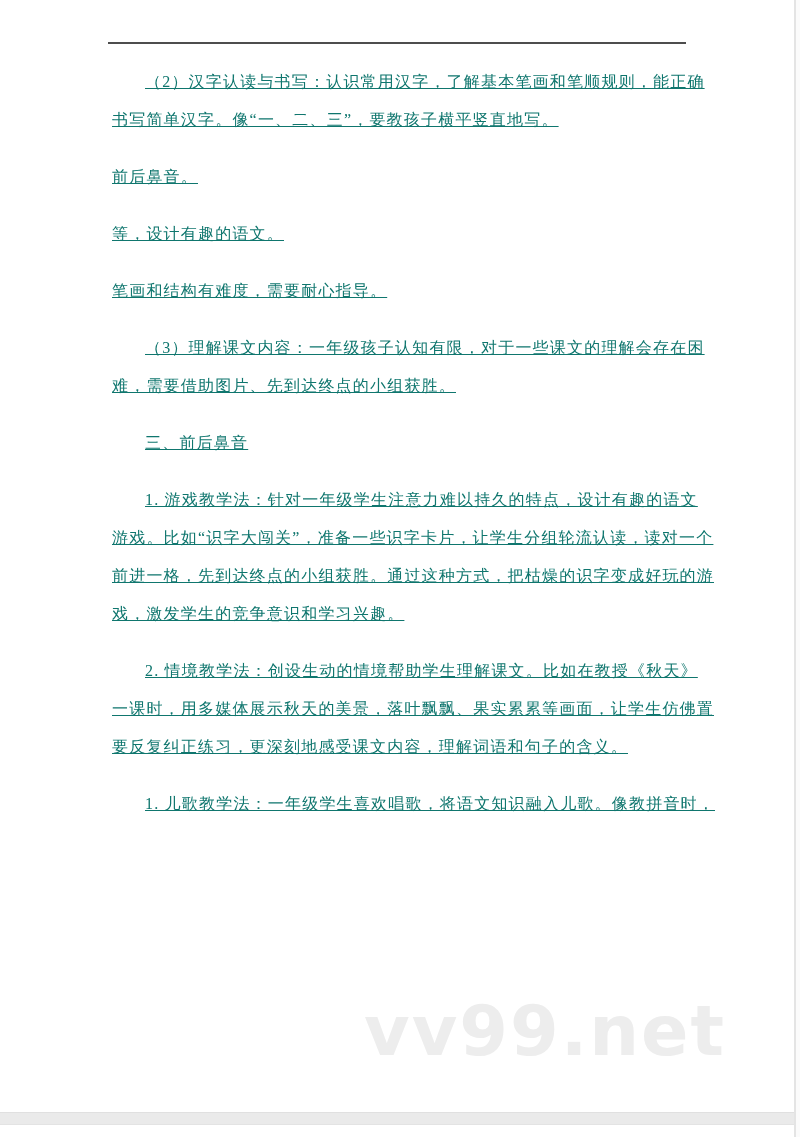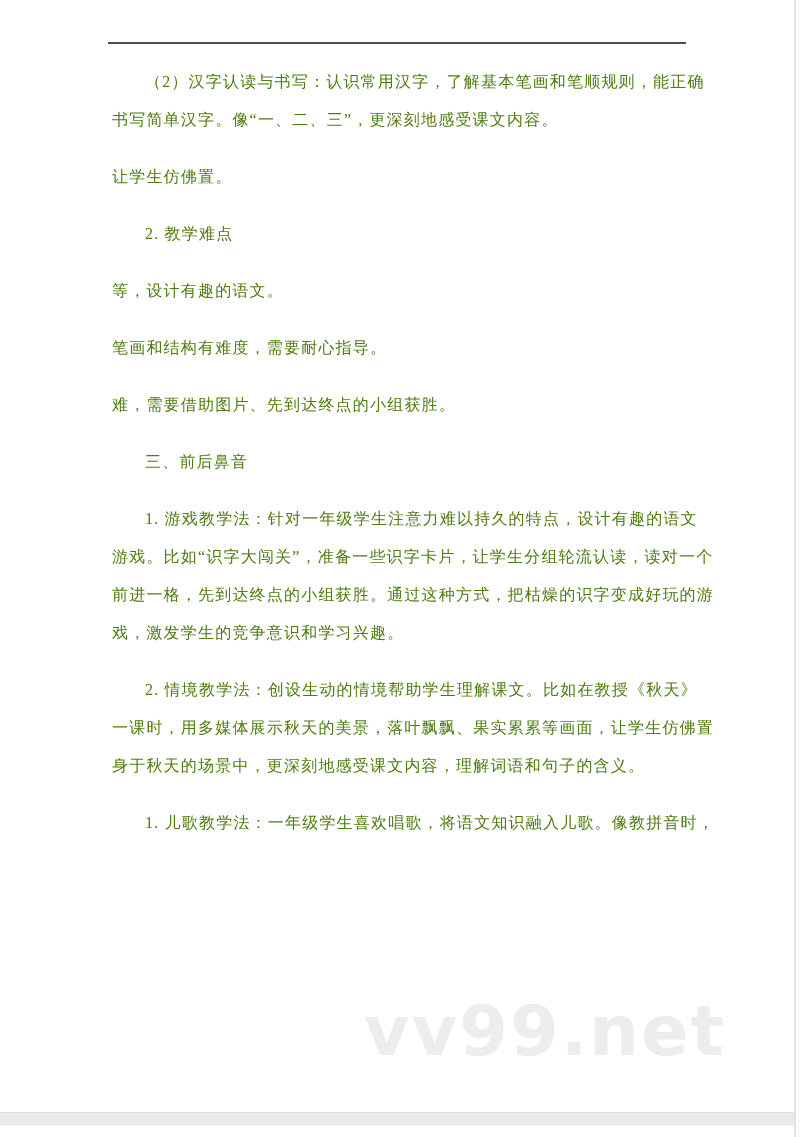--- a/index.html
+++ b/index.html
@@ -22,21 +22,22 @@
     width: 578px;
     height: 2px;
     background: #4d4d4d;
   }
   
   .doc-text {
     position: absolute;
     left: 112px;
     top: 63px;
     width: 578px;
-    color: #4d7c0f;
+    color: #0f766e;
+    text-decoration: underline;
   }
   .para {
     margin: 0 0 19px 0;
   }
   .line {
     height: 38px;
     line-height: 38px;
     font-size: 16px;
     letter-spacing: 1.2px;
     white-space: nowrap;
@@ -90,50 +91,48 @@
   }
 </style>
 </head>
 <body>
 
 <div class="page">
   <div class="header-rule"></div>
   <div class="doc-text">
       <div class="para">
         <div class="line first">（2）汉字认读与书写：认识常用汉字，了解基本笔画和笔顺规则，能正确</div>
-        <div class="line">书写简单汉字。像“一、二、三”，更深刻地感受课文内容。</div>
+        <div class="line">书写简单汉字。像“一、二、三”，要教孩子横平竖直地写。</div>
       </div>
       <div class="para">
-        <div class="line">让学生仿佛置。</div>
-      </div>
-      <div class="para">
-        <div class="line first">2. 教学难点</div>
+        <div class="line">前后鼻音。</div>
       </div>
       <div class="para">
         <div class="line">等，设计有趣的语文。</div>
       </div>
       <div class="para">
         <div class="line">笔画和结构有难度，需要耐心指导。</div>
       </div>
       <div class="para">
+        <div class="line first">（3）理解课文内容：一年级孩子认知有限，对于一些课文的理解会存在困</div>
         <div class="line">难，需要借助图片、先到达终点的小组获胜。</div>
       </div>
       <div class="para">
         <div class="line first">三、前后鼻音</div>
       </div>
       <div class="para">
         <div class="line first">1. 游戏教学法：针对一年级学生注意力难以持久的特点，设计有趣的语文</div>
         <div class="line">游戏。比如“识字大闯关”，准备一些识字卡片，让学生分组轮流认读，读对一个</div>
         <div class="line">前进一格，先到达终点的小组获胜。通过这种方式，把枯燥的识字变成好玩的游</div>
         <div class="line">戏，激发学生的竞争意识和学习兴趣。</div>
       </div>
       <div class="para">
         <div class="line first">2. 情境教学法：创设生动的情境帮助学生理解课文。比如在教授《秋天》</div>
         <div class="line">一课时，用多媒体展示秋天的美景，落叶飘飘、果实累累等画面，让学生仿佛置</div>
-        <div class="line">身于秋天的场景中，更深刻地感受课文内容，理解词语和句子的含义。</div>
+        <div class="line">要反复纠正练习，更深刻地感受课文内容，理解词语和句子的含义。</div>
       </div>
       <div class="para">
         <div class="line first">1. 儿歌教学法：一年级学生喜欢唱歌，将语文知识融入儿歌。像教拼音时，</div>
       </div>
     </div>
   <div class="watermark">vv99.net</div>
   <div class="page-gap"></div>
   <div class="right-edge-line"></div>
   <div class="right-edge-strip"></div>
 </div>

